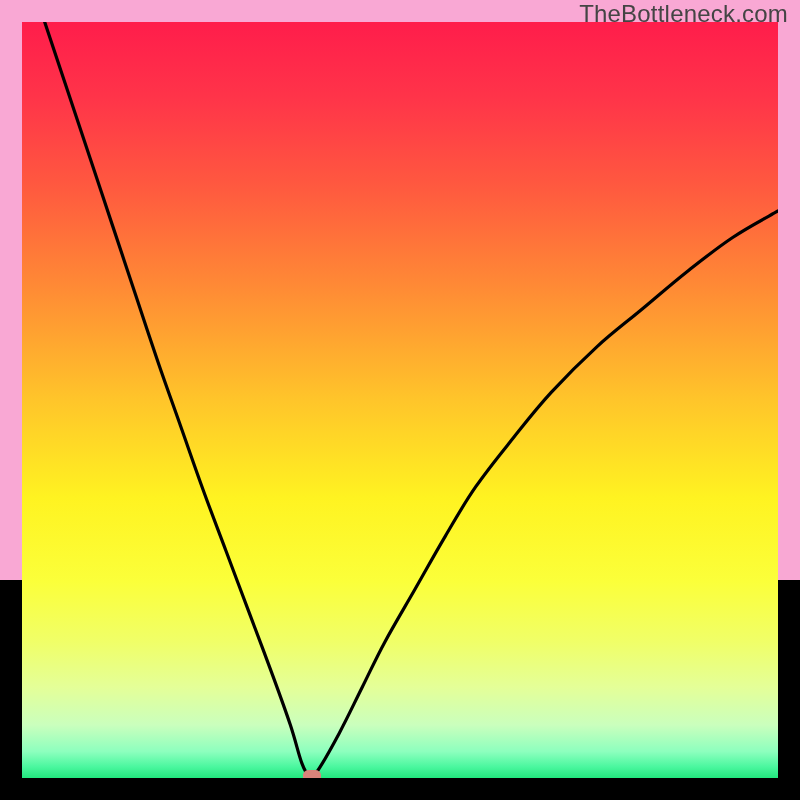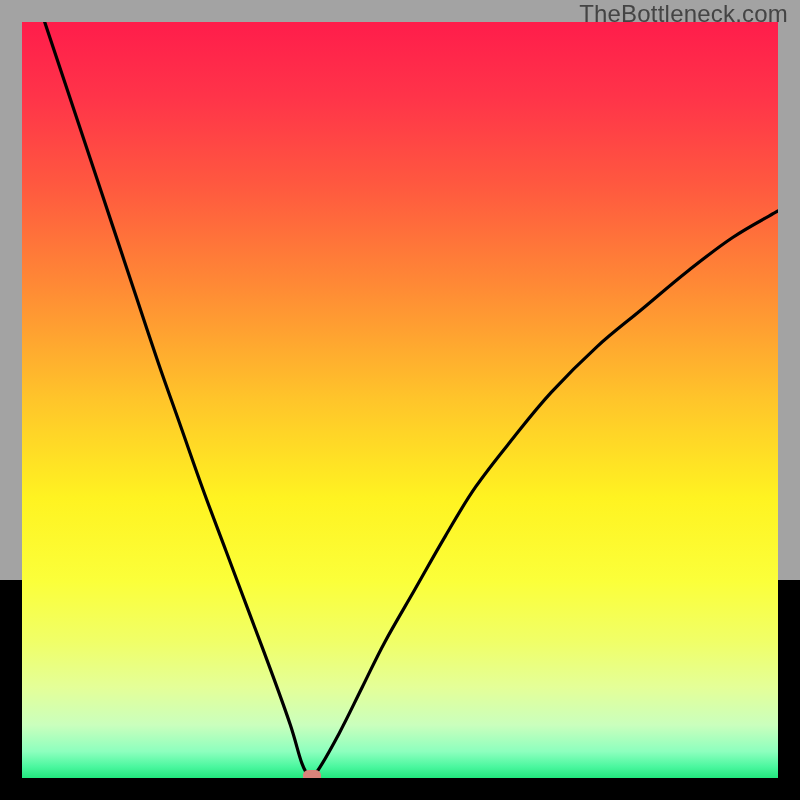--- a/index.html
+++ b/index.html
@@ -10,21 +10,21 @@
     background: #000;
     overflow: hidden;
     font-family: Arial, Helvetica, sans-serif;
   }
   .frame {
     position: absolute;
     top: 0;
     left: 0;
     width: 800px;
     height: 580px;
-    background: #a3a3a3;
+    background: #f9a8d4;
   }
   .plot-area {
     position: absolute;
     top: 22px;
     left: 22px;
     width: 756px;
     height: 756px;
     overflow: hidden;
   }
   .watermark {

